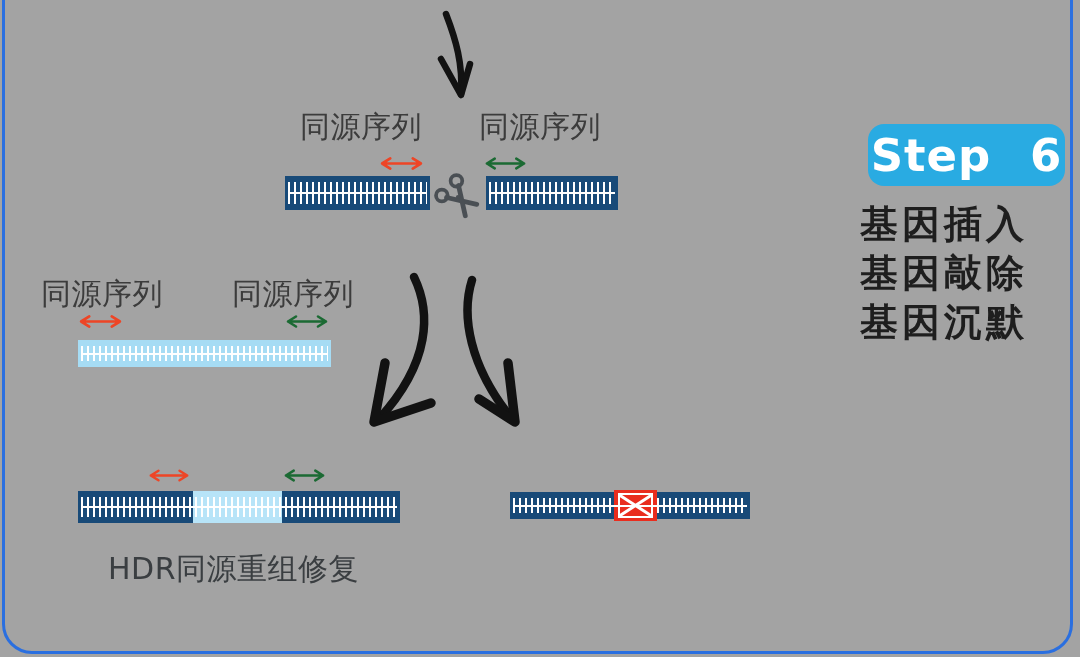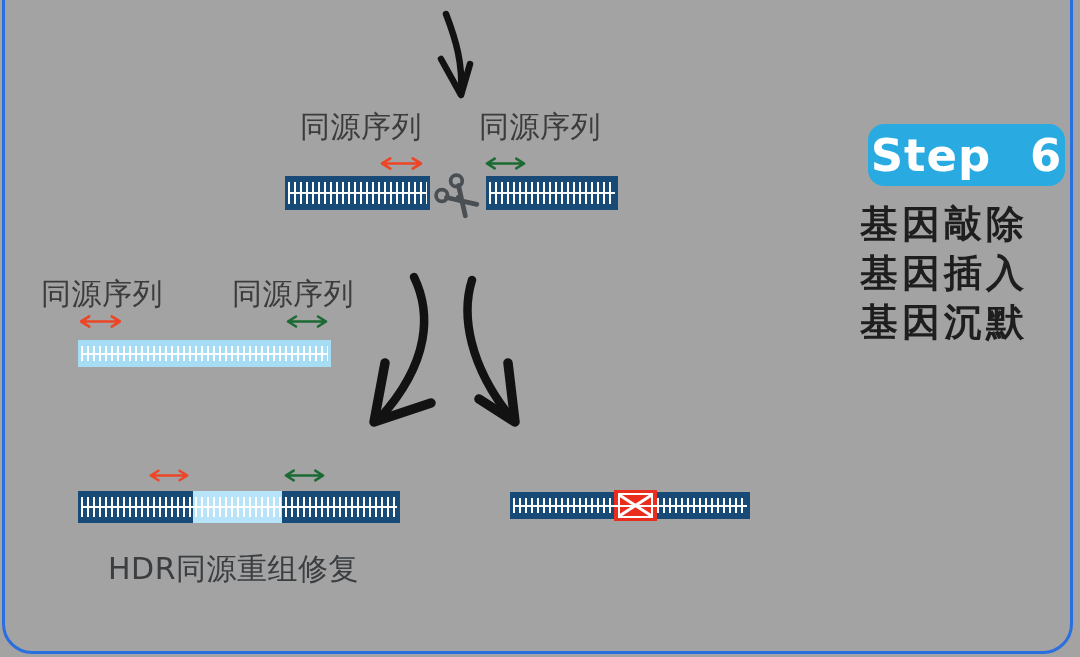--- a/index.html
+++ b/index.html
@@ -128,19 +128,19 @@
   <div class="caption" style="left:108px;top:549px;">HDR同源重组修复</div>
 
   <div class="bar dark" style="left:510px;top:492px;width:240px;height:27px;">
     <div class="xbox">
         <i class="xin"></i>
       </div>
   </div>
 
   <div class="badge">Step 6</div>
   <div class="funcs">
+    <div>基因插入</div>
     <div>基因敲除</div>
-    <div>基因插入</div>
     <div>基因沉默</div>
   </div>
 
   <div class="frame"></div>
 </div>
 
 </body></html>

